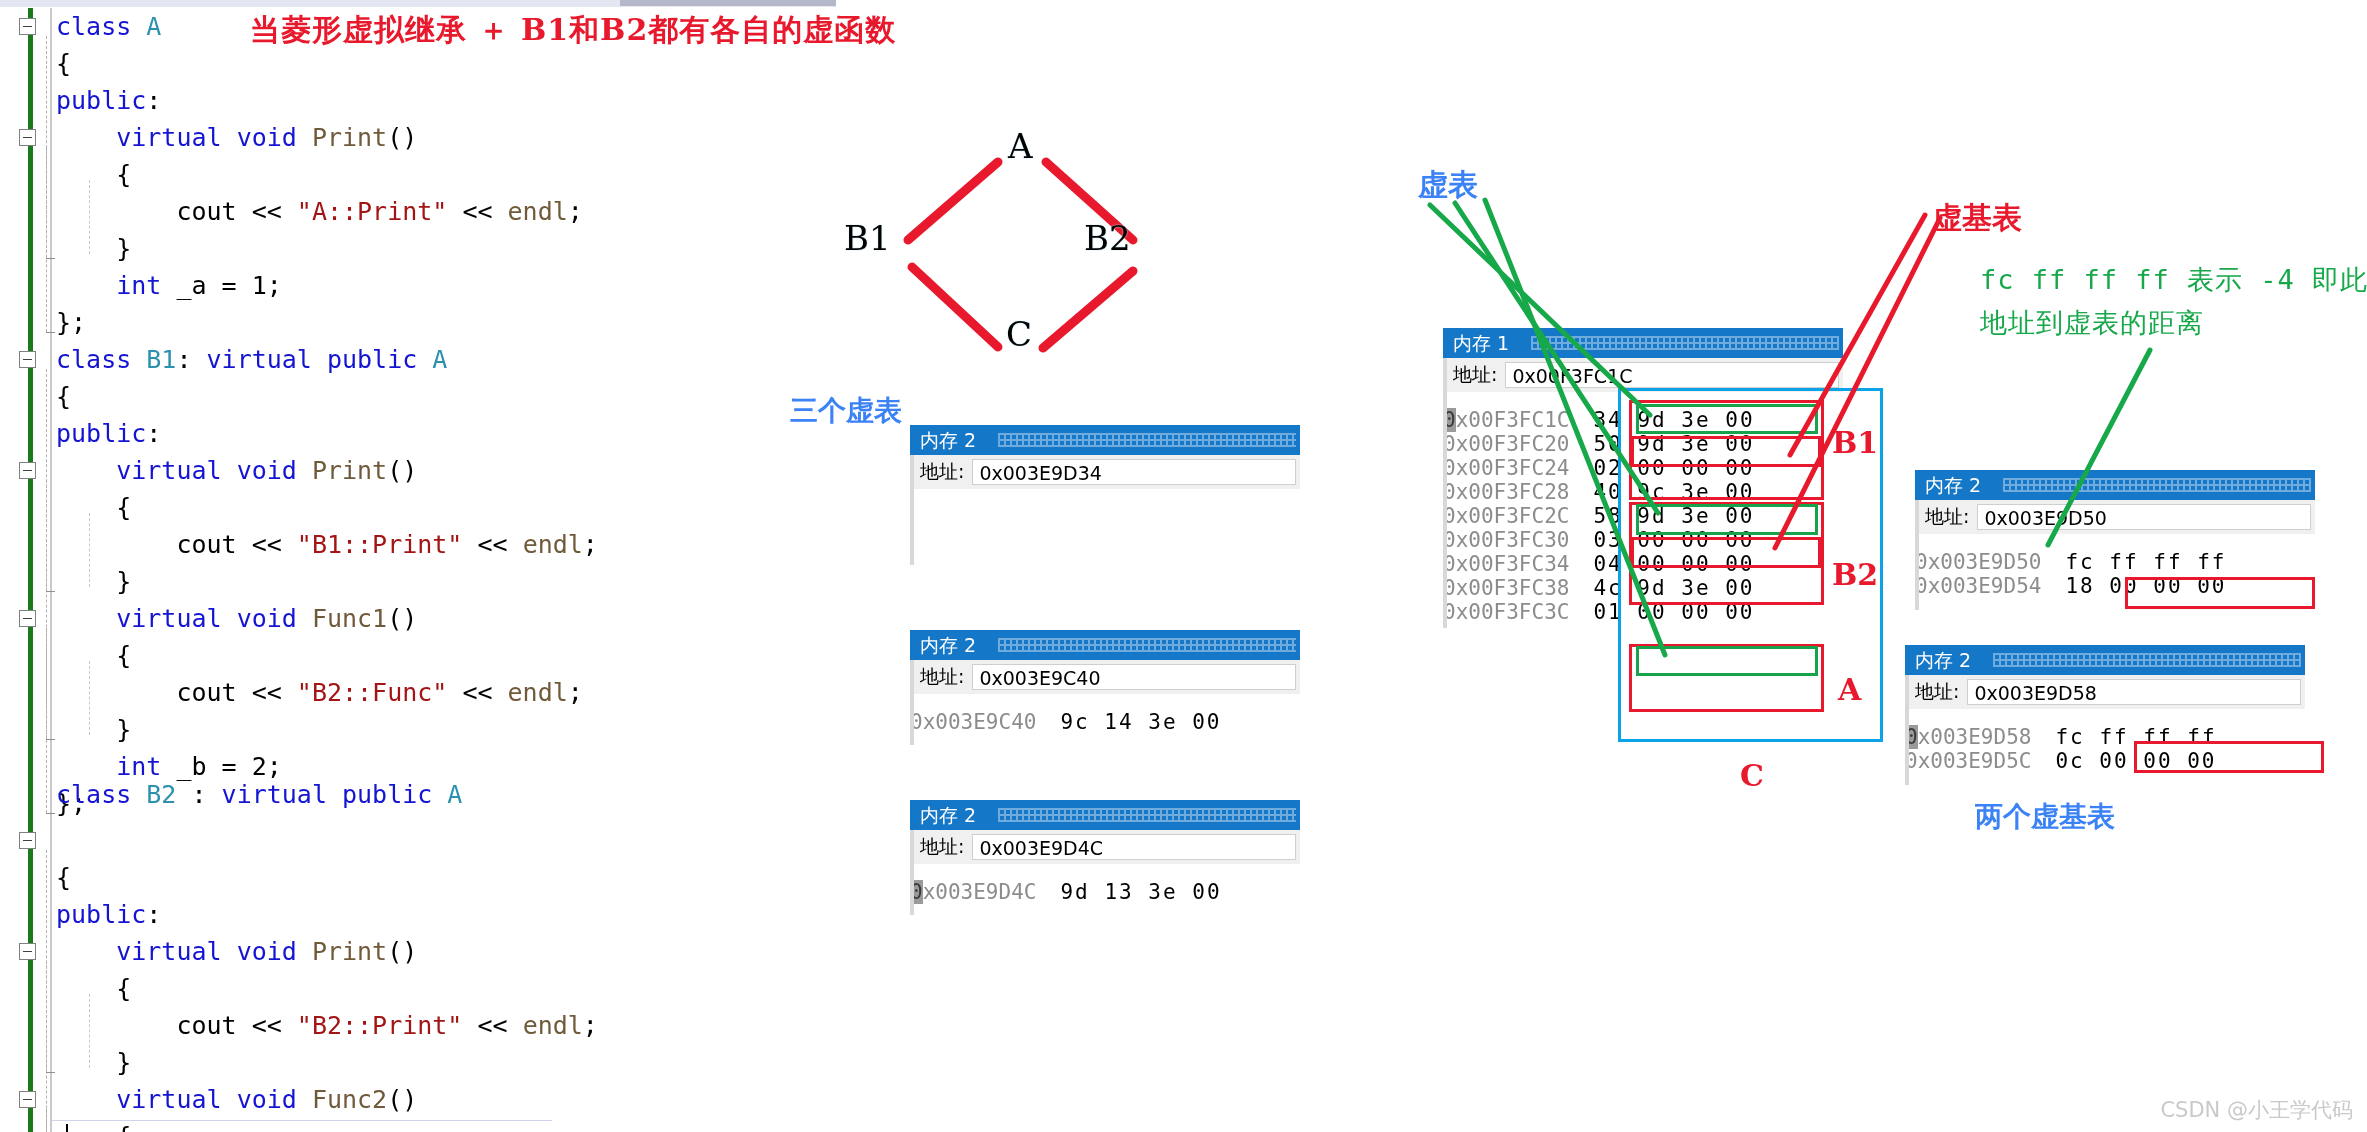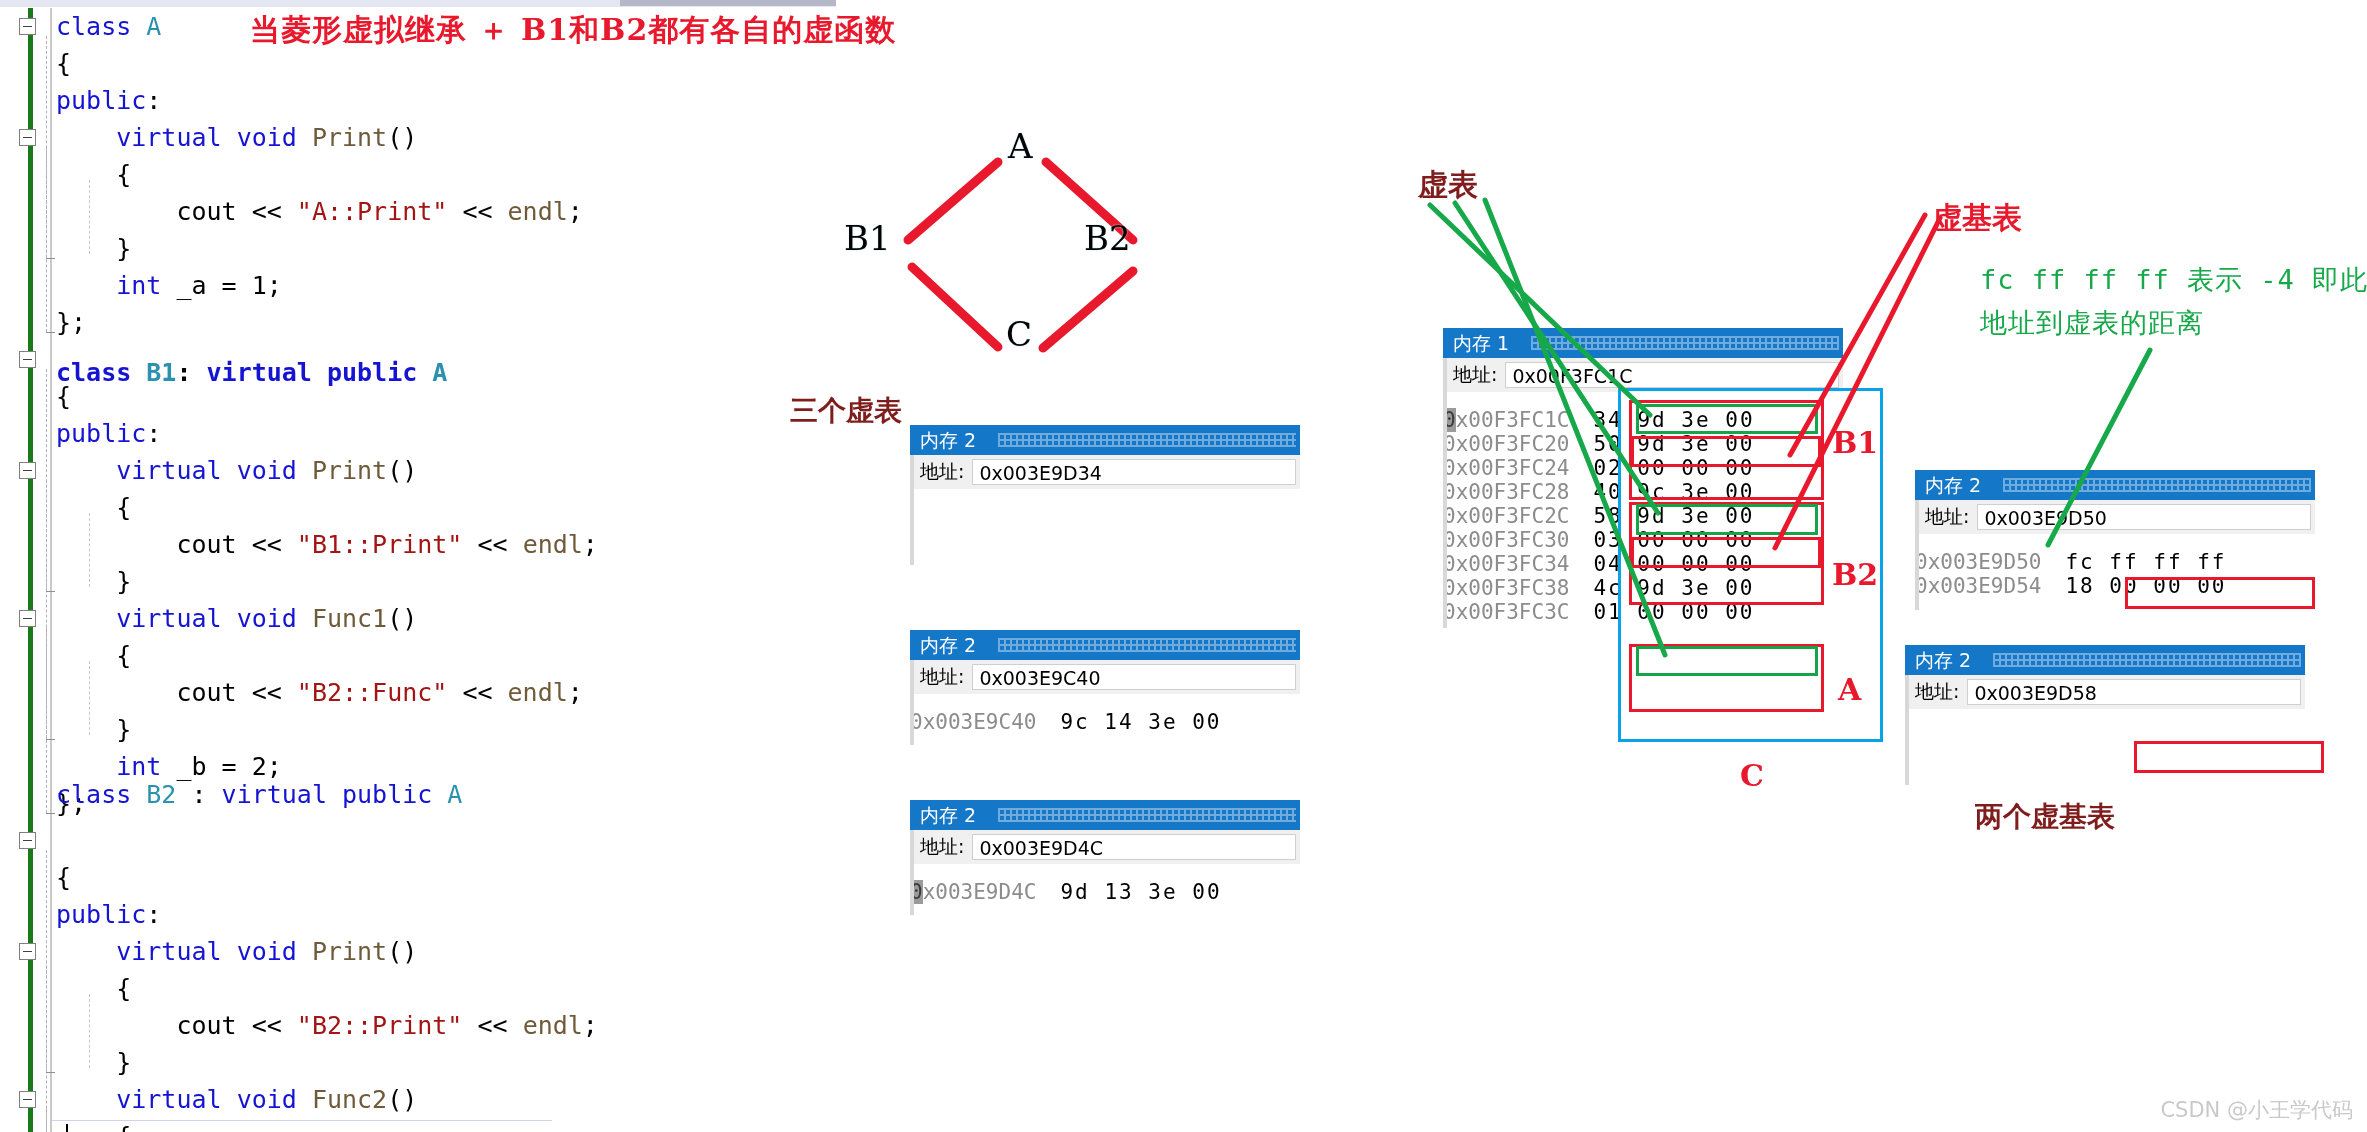--- a/index.html
+++ b/index.html
@@ -52,21 +52,21 @@
   }
   .cursor-line{
     position:absolute;left:52px;width:500px;height:33px;border-top:1px solid #cfd4ea;
     border-bottom:1px solid #cfd4ea;background:transparent;
   }
   .caret{
     position:absolute;width:2px;height:26px;background:#000;
   }
   
   .ann-red{position:absolute;color:#e8192c;font-family:"DejaVu Serif","Liberation Serif",serif;font-weight:bold;white-space:nowrap;}
-  .ann-green{position:absolute;color:#7f1d1d;font-family:Liberation Sans, sans-serif;font-weight:bold;white-space:nowrap;}
+  .ann-green{position:absolute;color:#3b82f6;font-family:Liberation Sans, sans-serif;font-weight:bold;white-space:nowrap;}
   .ann-green-mono{position:absolute;color:#17a84a;font-family:"DejaVu Sans Mono","Liberation Mono",monospace;white-space:nowrap;}
   
   #diamond{position:absolute;left:850px;top:130px;width:310px;height:270px;}
   #diamond .node{
     position:absolute;font-family:"DejaVu Serif","Liberation Serif",serif;
     font-size:34px;color:#000;text-shadow:0 0 2px #bfe6f5;
   }
   #diamond svg{position:absolute;left:0;top:0;}
   
   .memwin{position:absolute;background:#ffffff;}
@@ -126,21 +126,21 @@
   <div id="code-lines">
       <div class="code-line" style="top: 8px;"><span class="kw">class </span><span class="cls">A</span></div>
       <div class="code-line" style="top: 45px;"><span class="pl">{</span></div>
       <div class="code-line" style="top: 82px;"><span class="kw">public</span><span class="pl">:</span></div>
       <div class="code-line" style="top: 119px;"><span class="pl">    </span><span class="kw">virtual void </span><span class="fn">Print</span><span class="pl">()</span></div>
       <div class="code-line" style="top: 156px;"><span class="pl">    {</span></div>
       <div class="code-line" style="top: 193px;"><span class="pl">        cout &lt;&lt; </span><span class="str">"A::Print"</span><span class="pl"> &lt;&lt; </span><span class="fn">endl</span><span class="pl">;</span></div>
       <div class="code-line" style="top: 230px;"><span class="pl">    }</span></div>
       <div class="code-line" style="top: 267px;"><span class="pl">    </span><span class="kw">int</span><span class="pl"> _a = 1;</span></div>
       <div class="code-line" style="top: 304px;"><span class="pl">};</span></div>
-      <div class="code-line" style="top: 354px; font-weight: bold;"><span class="kw">class </span><span class="cls">B1</span><span class="pl">: </span><span class="kw">virtual public </span><span class="cls">A</span></div>
+      <div class="code-line" style="top: 341px;"><span class="kw">class </span><span class="cls">B1</span><span class="pl">: </span><span class="kw">virtual public </span><span class="cls">A</span></div>
       <div class="code-line" style="top: 378px;"><span class="pl">{</span></div>
       <div class="code-line" style="top: 415px;"><span class="kw">public</span><span class="pl">:</span></div>
       <div class="code-line" style="top: 452px;"><span class="pl">    </span><span class="kw">virtual void </span><span class="fn">Print</span><span class="pl">()</span></div>
       <div class="code-line" style="top: 489px;"><span class="pl">    {</span></div>
       <div class="code-line" style="top: 526px;"><span class="pl">        cout &lt;&lt; </span><span class="str">"B1::Print"</span><span class="pl"> &lt;&lt; </span><span class="fn">endl</span><span class="pl">;</span></div>
       <div class="code-line" style="top: 563px;"><span class="pl">    }</span></div>
       <div class="code-line" style="top: 600px;"><span class="pl">    </span><span class="kw">virtual void </span><span class="fn">Func1</span><span class="pl">()</span></div>
       <div class="code-line" style="top: 637px;"><span class="pl">    {</span></div>
       <div class="code-line" style="top: 674px;"><span class="pl">        cout &lt;&lt; </span><span class="str">"B2::Func"</span><span class="pl"> &lt;&lt; </span><span class="fn">endl</span><span class="pl">;</span></div>
       <div class="code-line" style="top: 711px;"><span class="pl">    }</span></div>
@@ -302,20 +302,28 @@
 <div class="memwin" style="left:1905px;top:645px;width:400px;height:140px;">
   <div class="leftrail"></div>
   <div class="title">
     <span>内存 2</span>
     <span class="dots" style="left:88px;"></span>
   </div>
   <div class="addrbar">
     <span class="lbl">地址:</span>
     <span class="fld">0x003E9D58</span>
   </div>
+  <div class="rows">
+    <div class="memrow">
+      <span class="a"><span class="sel">0</span><span>x003E9D58</span></span><span class="v">fc ff ff ff</span>
+    </div>
+    <div class="memrow">
+      <span class="a">0x003E9D5C</span><span class="v">0c 00 00 00</span>
+    </div>
+  </div>
 </div>
 
 <div class="bbox" style="left:1618px;top:388px;width:265px;height:354px;"></div>
 <div class="rbox" style="left:1629px;top:400px;width:195px;height:100px;"></div>
 <div class="gbox" style="left:1636px;top:404px;width:182px;height:30px;"></div>
 <div class="rbox" style="left:1631px;top:436px;width:190px;height:31px;"></div>
 <div class="rbox" style="left:1629px;top:502px;width:195px;height:103px;"></div>
 <div class="gbox" style="left:1636px;top:504px;width:182px;height:31px;"></div>
 <div class="rbox" style="left:1631px;top:537px;width:190px;height:31px;"></div>
 <div class="rbox" style="left:1629px;top:644px;width:195px;height:68px;"></div>

